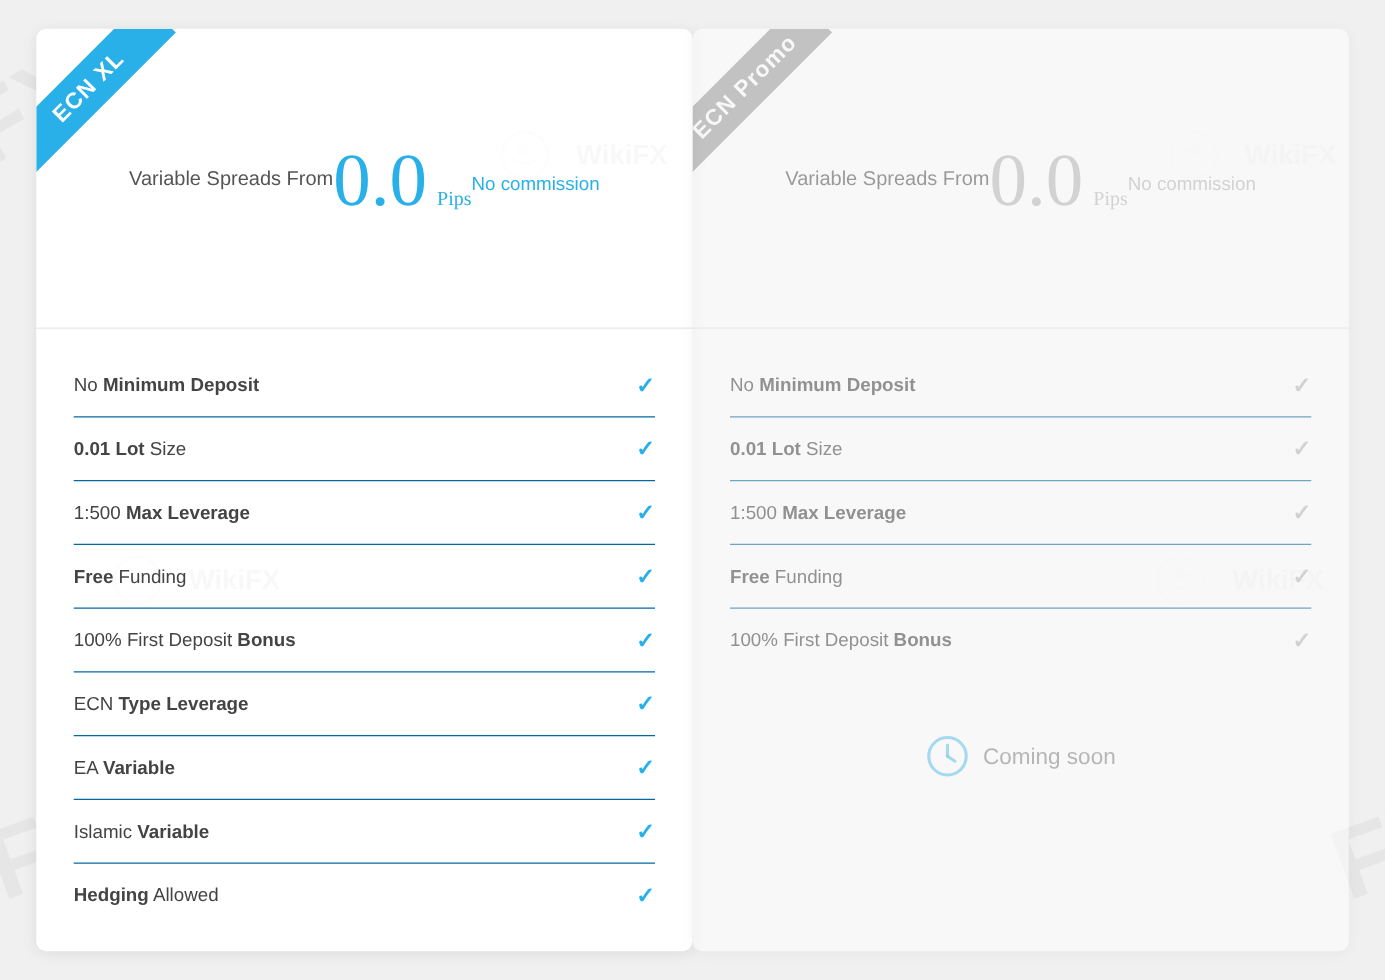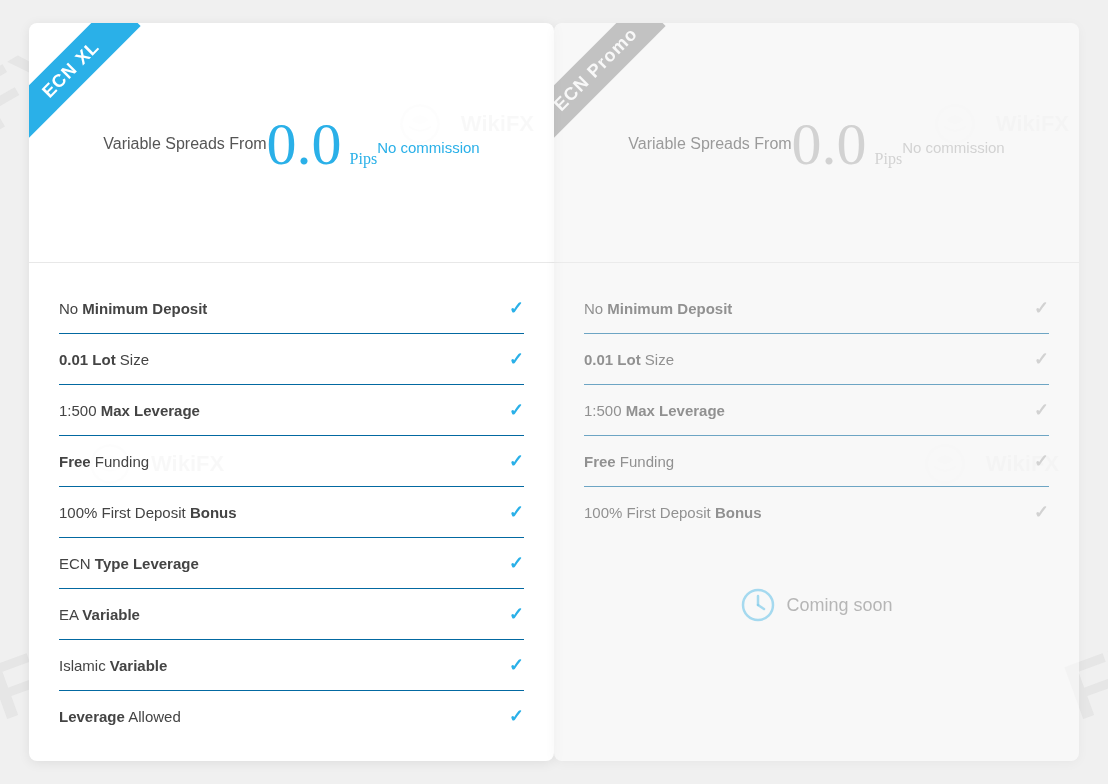--- a/index.html
+++ b/index.html
@@ -322,21 +322,21 @@
           <span class="feature-text">EA <span class="bold">Variable</span></span>
           <span class="check-icon">✓</span>
         </div>
 
         <div class="feature-item">
           <span class="feature-text">Islamic <span class="bold">Variable</span></span>
           <span class="check-icon">✓</span>
         </div>
 
         <div class="feature-item">
-          <span class="feature-text"><span class="bold">Leverage</span> Allowed</span>
+          <span class="feature-text"><span class="bold">Hedging</span> Allowed</span>
           <span class="check-icon">✓</span>
         </div>
 
       </div>
     </div>
 
     <div class="card right-card">
 
       <div class="card-watermark logo-top-right-2 wikifx-logo">
         <svg class="wikifx-icon" viewBox="0 0 50 50" xmlns="http://www.w3.org/2000/svg" opacity="0.18">

